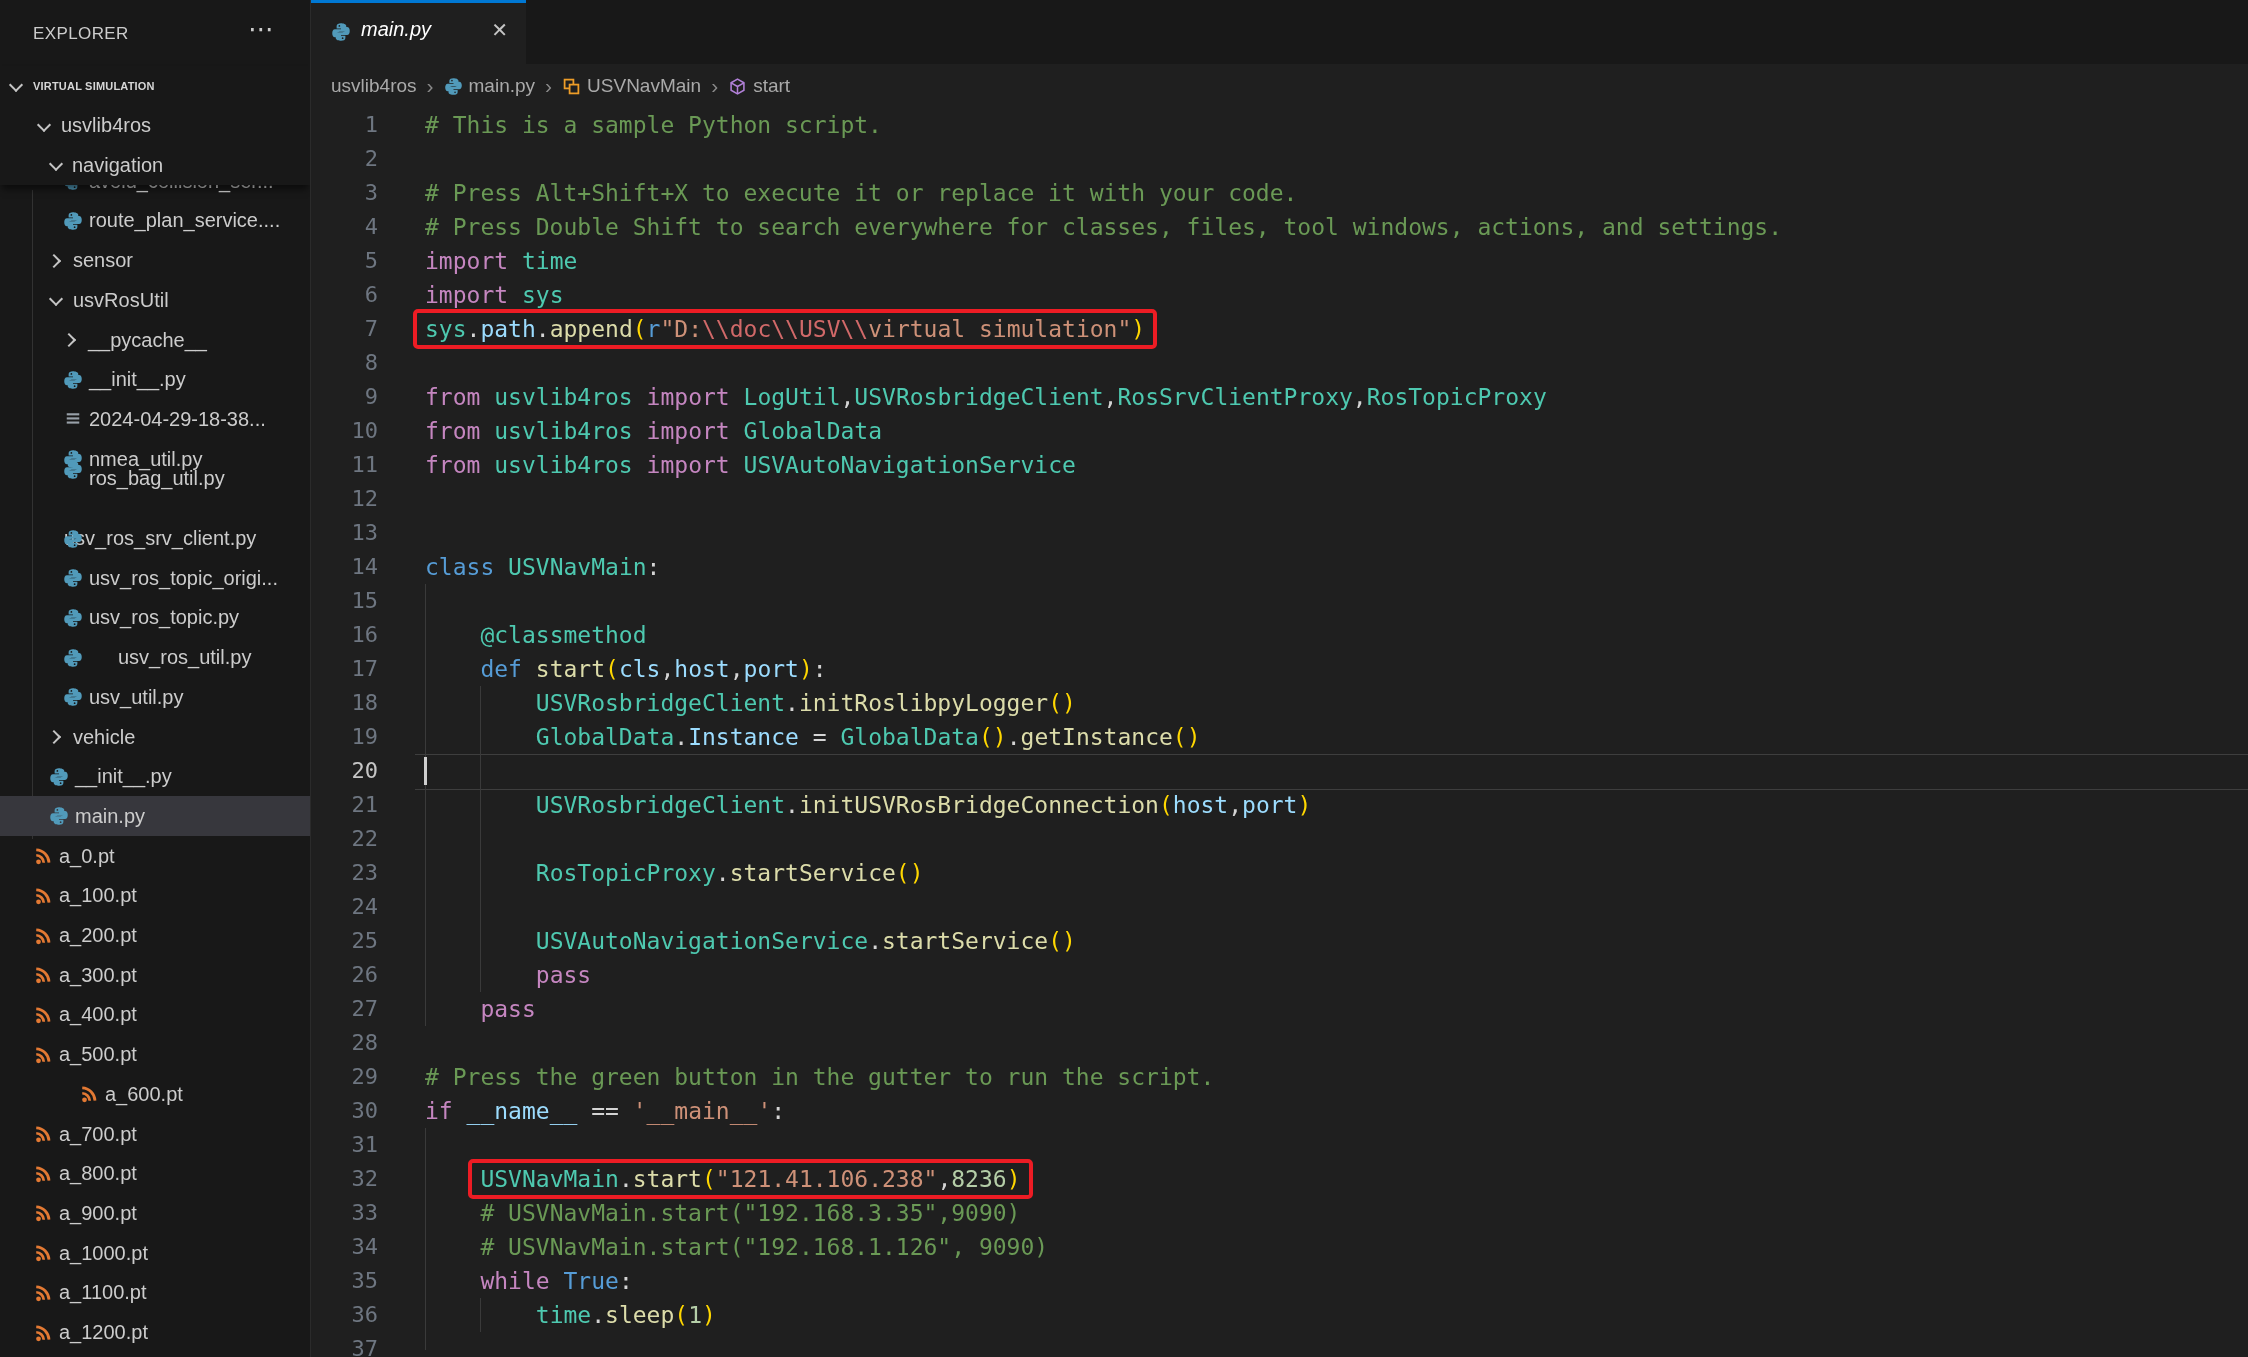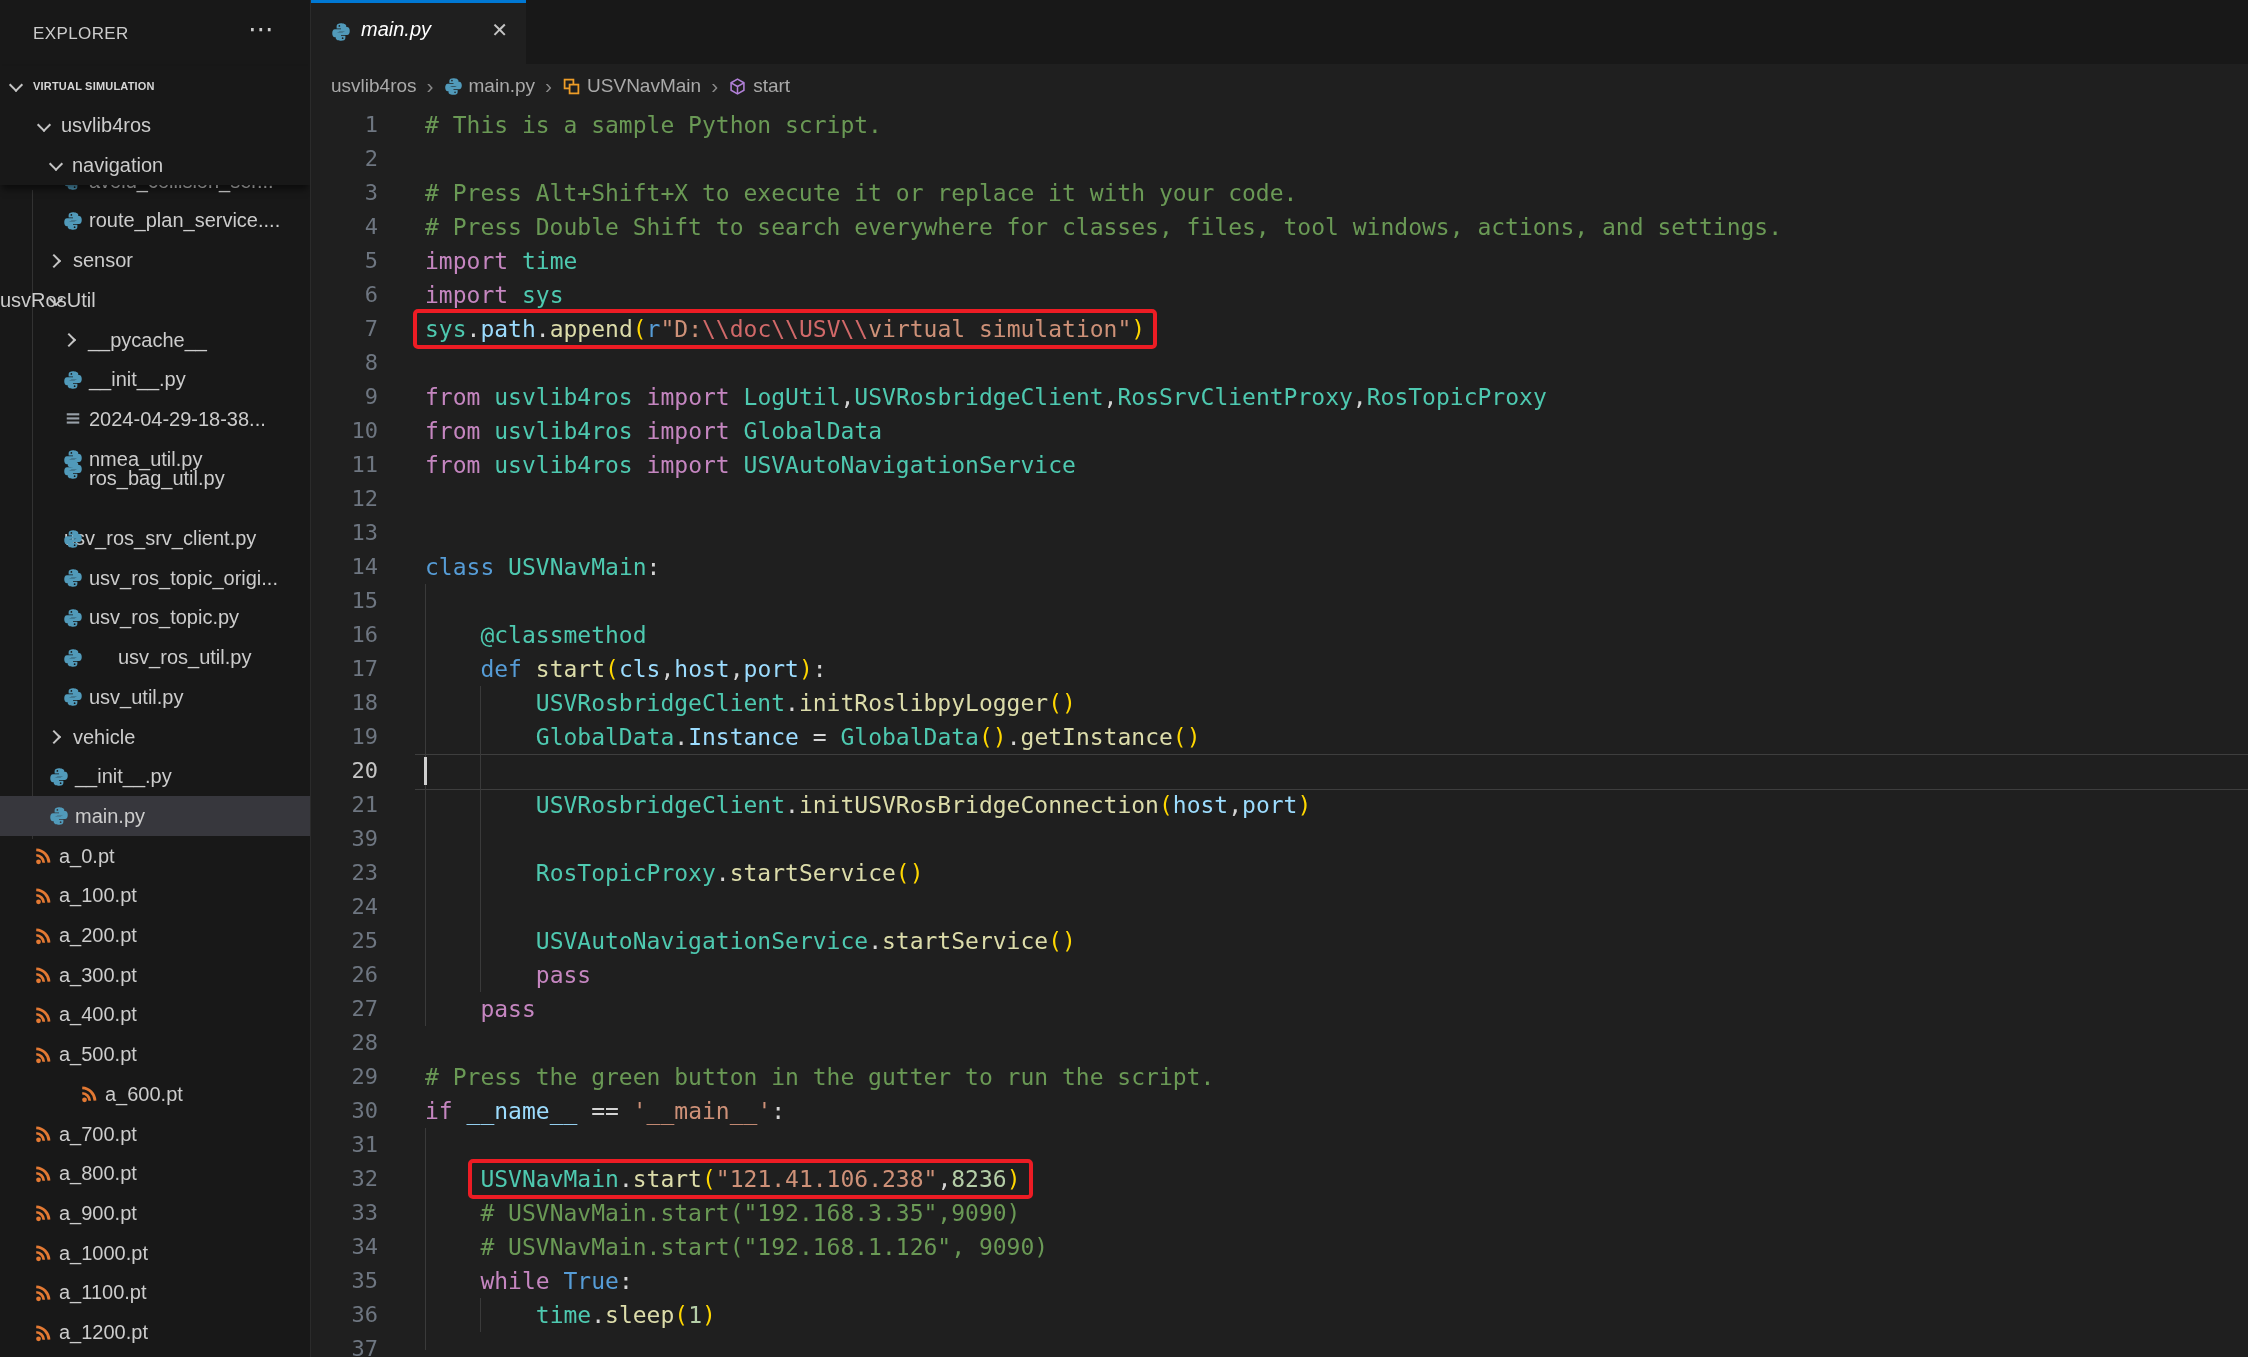--- a/index.html
+++ b/index.html
@@ -82,21 +82,21 @@
             </svg>
           </span>
           <span class="lbl" style="margin-left: 89px;">route_plan_service....</span>
         </div>
         <div class="srow" style="top: 240.6px; z-index: 1;">
           <span class="chev collapsed" style="left: 47px; top: 11px;"></span>
           <span class="lbl" style="margin-left: 73px;">sensor</span>
         </div>
         <div class="srow" style="top: 280.3px; z-index: 1;">
           <span class="chev" style="left: 47px; top: 11px;"></span>
-          <span class="lbl" style="">usvRosUtil</span>
+          <span class="lbl" style="margin-left: 73px;">usvRosUtil</span>
         </div>
         <div class="srow" style="top: 320px; z-index: 1;">
           <span class="chev collapsed" style="left: 62px; top: 11px;"></span>
           <span class="lbl" style="margin-left: 88px;">__pycache__</span>
         </div>
         <div class="srow" style="top: 359.7px; z-index: 1;">
           <span class="ficon" style="left: 63px; top: 10px;">
             <svg viewBox="0 0 16 16">
               <path fill="#519aba" d="M7.9 1C6.1 1 4.5 1.6 4.5 3.2v1.9H8v.6H3.2C1.6 5.7 1 7.4 1 8.9c0 1.5.6 3.2 2.2 3.2h1.3v-1.9c0-1.3 1.1-2.4 2.4-2.4h3.3c1.1 0 2-.9 2-2V3.2C12.2 1.6 9.7 1 7.9 1zM6.7 2.4c.4 0 .7.3.7.7s-.3.7-.7.7-.7-.3-.7-.7.3-.7.7-.7z"></path>
               <path fill="#519aba" d="M8.1 15c1.8 0 3.4-.6 3.4-2.2v-1.9H8v-.6h4.8c1.6 0 2.2-1.7 2.2-3.2 0-1.5-.6-3.2-2.2-3.2h-1.3v1.9c0 1.3-1.1 2.4-2.4 2.4H5.8c-1.1 0-2 .9-2 2v2.6C3.8 14.4 6.3 15 8.1 15zM9.3 13.6c-.4 0-.7-.3-.7-.7s.3-.7.7-.7.7.3.7.7-.3.7-.7.7z"></path>
@@ -417,21 +417,21 @@
         <div class="cl" style="top: 418px;"><span class="ln">12</span><span class="code"></span></div>
         <div class="cl" style="top: 452px;"><span class="ln">13</span><span class="code"></span></div>
         <div class="cl" style="top: 486px;"><span class="ln">14</span><span class="code"><span class="tok-kb">class</span><span class="tok-w"> </span><span class="tok-t">USVNavMain</span><span class="tok-p">:</span></span></div>
         <div class="cl" style="top: 520px;"><span class="ln">15</span><span class="code"></span></div>
         <div class="cl" style="top: 554px;"><span class="ln">16</span><span class="code"><span class="tok-w">    </span><span class="tok-t">@classmethod</span></span></div>
         <div class="cl" style="top: 588px;"><span class="ln">17</span><span class="code"><span class="tok-w">    </span><span class="tok-kb">def</span><span class="tok-w"> </span><span class="tok-f">start</span><span class="tok-b">(</span><span class="tok-v">cls</span><span class="tok-p">,</span><span class="tok-v">host</span><span class="tok-p">,</span><span class="tok-v">port</span><span class="tok-b">)</span><span class="tok-p">:</span></span></div>
         <div class="cl" style="top: 622px;"><span class="ln">18</span><span class="code"><span class="tok-w">        </span><span class="tok-t">USVRosbridgeClient</span><span class="tok-p">.</span><span class="tok-f">initRoslibpyLogger</span><span class="tok-b">()</span></span></div>
         <div class="cl" style="top: 656px;"><span class="ln">19</span><span class="code"><span class="tok-w">        </span><span class="tok-t">GlobalData</span><span class="tok-p">.</span><span class="tok-v">Instance</span><span class="tok-w"> </span><span class="tok-p">=</span><span class="tok-w"> </span><span class="tok-t">GlobalData</span><span class="tok-b">()</span><span class="tok-p">.</span><span class="tok-f">getInstance</span><span class="tok-b">()</span></span></div>
         <div class="cl" style="top: 690px;"><span class="ln active">20</span><span class="code"></span></div>
         <div class="cl" style="top: 724px;"><span class="ln">21</span><span class="code"><span class="tok-w">        </span><span class="tok-t">USVRosbridgeClient</span><span class="tok-p">.</span><span class="tok-f">initUSVRosBridgeConnection</span><span class="tok-b">(</span><span class="tok-v">host</span><span class="tok-p">,</span><span class="tok-v">port</span><span class="tok-b">)</span></span></div>
-        <div class="cl" style="top: 758px;"><span class="ln">39</span><span class="code"></span></div>
+        <div class="cl" style="top: 758px;"><span class="ln">22</span><span class="code"></span></div>
         <div class="cl" style="top: 792px;"><span class="ln">23</span><span class="code"><span class="tok-w">        </span><span class="tok-t">RosTopicProxy</span><span class="tok-p">.</span><span class="tok-f">startService</span><span class="tok-b">()</span></span></div>
         <div class="cl" style="top: 826px;"><span class="ln">24</span><span class="code"></span></div>
         <div class="cl" style="top: 860px;"><span class="ln">25</span><span class="code"><span class="tok-w">        </span><span class="tok-t">USVAutoNavigationService</span><span class="tok-p">.</span><span class="tok-f">startService</span><span class="tok-b">()</span></span></div>
         <div class="cl" style="top: 894px;"><span class="ln">26</span><span class="code"><span class="tok-w">        </span><span class="tok-k">pass</span></span></div>
         <div class="cl" style="top: 928px;"><span class="ln">27</span><span class="code"><span class="tok-w">    </span><span class="tok-k">pass</span></span></div>
         <div class="cl" style="top: 962px;"><span class="ln">28</span><span class="code"></span></div>
         <div class="cl" style="top: 996px;"><span class="ln">29</span><span class="code"><span class="tok-c"># Press the green button in the gutter to run the script.</span></span></div>
         <div class="cl" style="top: 1030px;"><span class="ln">30</span><span class="code"><span class="tok-k">if</span><span class="tok-w"> </span><span class="tok-v">__name__</span><span class="tok-w"> </span><span class="tok-p">==</span><span class="tok-w"> </span><span class="tok-s">'__main__'</span><span class="tok-p">:</span></span></div>
         <div class="cl" style="top: 1064px;"><span class="ln">31</span><span class="code"></span></div>
         <div class="cl" style="top: 1098px;"><span class="ln">32</span><span class="code"><span class="tok-w">    </span><span class="tok-t">USVNavMain</span><span class="tok-p">.</span><span class="tok-f">start</span><span class="tok-b">(</span><span class="tok-s">"121.41.106.238"</span><span class="tok-p">,</span><span class="tok-n">8236</span><span class="tok-b">)</span></span></div>

